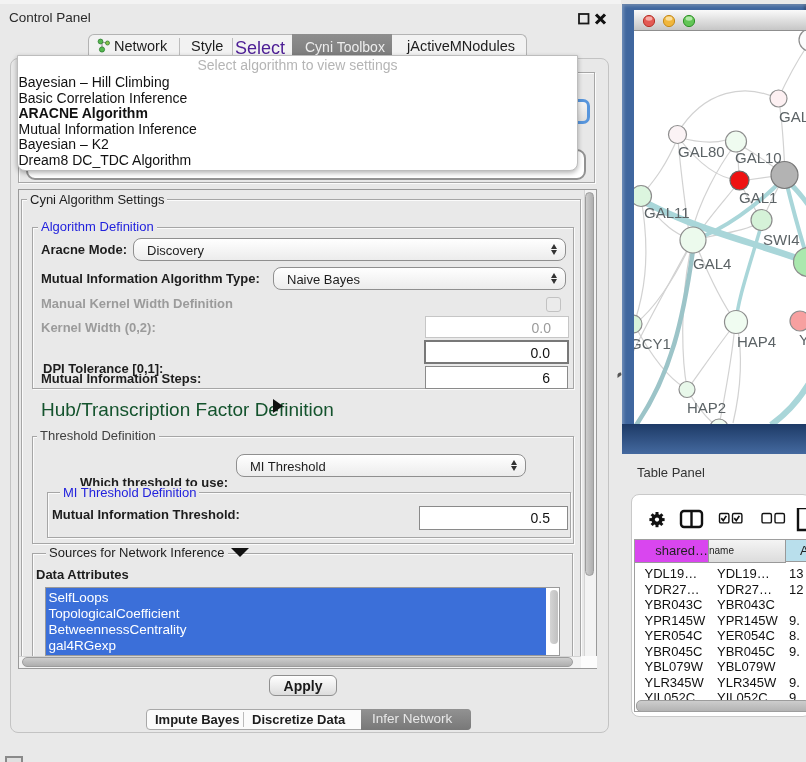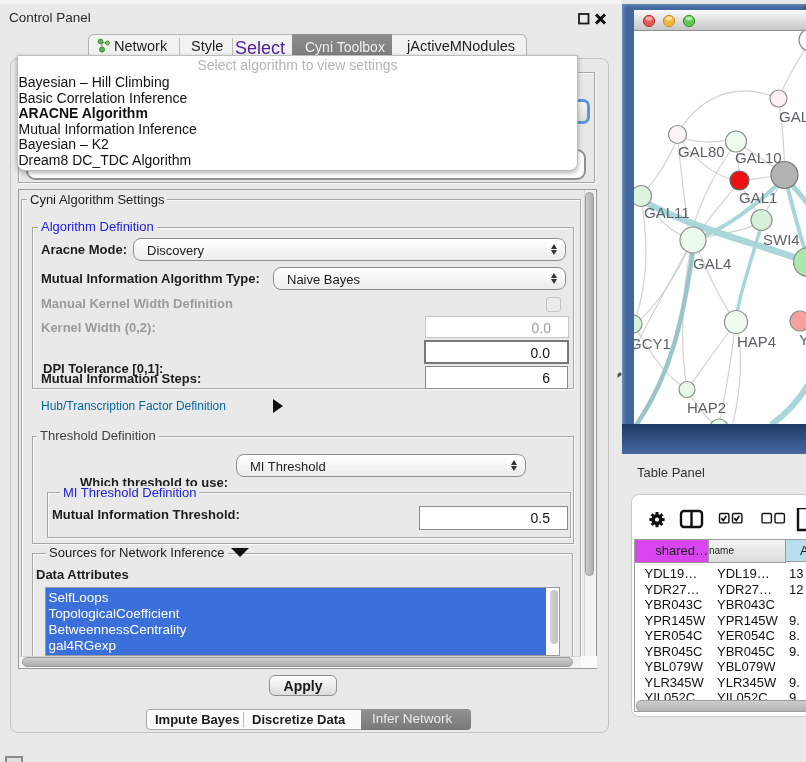--- a/index.html
+++ b/index.html
@@ -82,21 +82,21 @@
 
     <div class="lbl glbl" style="left:22px;top:130px;">Kernel Width (0,2):</div>
     <div class="tf" style="left:406px;top:126px;width:144px;height:22px;border-color:#c6c6c6;color:#9b9b9b;">0.0</div>
 
     <div class="lbl" style="left:24px;top:155px;margin-top:16px;">DPI Tolerance [0,1]:</div>
     <div class="tf" style="left:405px;top:150px;width:145px;height:24px;border:2px solid #787878;">0.0</div>
 
     <div class="lbl" style="left:22px;top:181px;">Mutual Information Steps:</div>
     <div class="tf" style="left:406px;top:176px;width:143px;height:23px;">6</div>
 
-    <div class="abs" style="left:22px;top:209px;font-size:12px;color:#0369a1;">Hub/Transcription Factor Definition</div>
+    <div class="abs" style="left:22px;top:209px;font-size:19px;color:#14532d;">Hub/Transcription Factor Definition</div>
     <div class="abs" style="left:254px;top:209px;width:0;height:0;border-top:7px solid transparent;border-bottom:7px solid transparent;border-left:10px solid #111;"></div>
 
     <div class="grp" style="left:13px;top:246px;width:542px;height:108px;"></div>
     <div class="gt" style="left:18px;top:239px;color:#404040;">Threshold Definition</div>
 
     <div class="lbl" style="left:61px;top:268px;margin-top:17px;">Which threshold to use:</div>
     <div class="combo" style="left:217px;top:264px;width:290px;height:23px;">
         <span class="ct">MI Threshold</span>
         <span class="spin"></span>
       </div>

